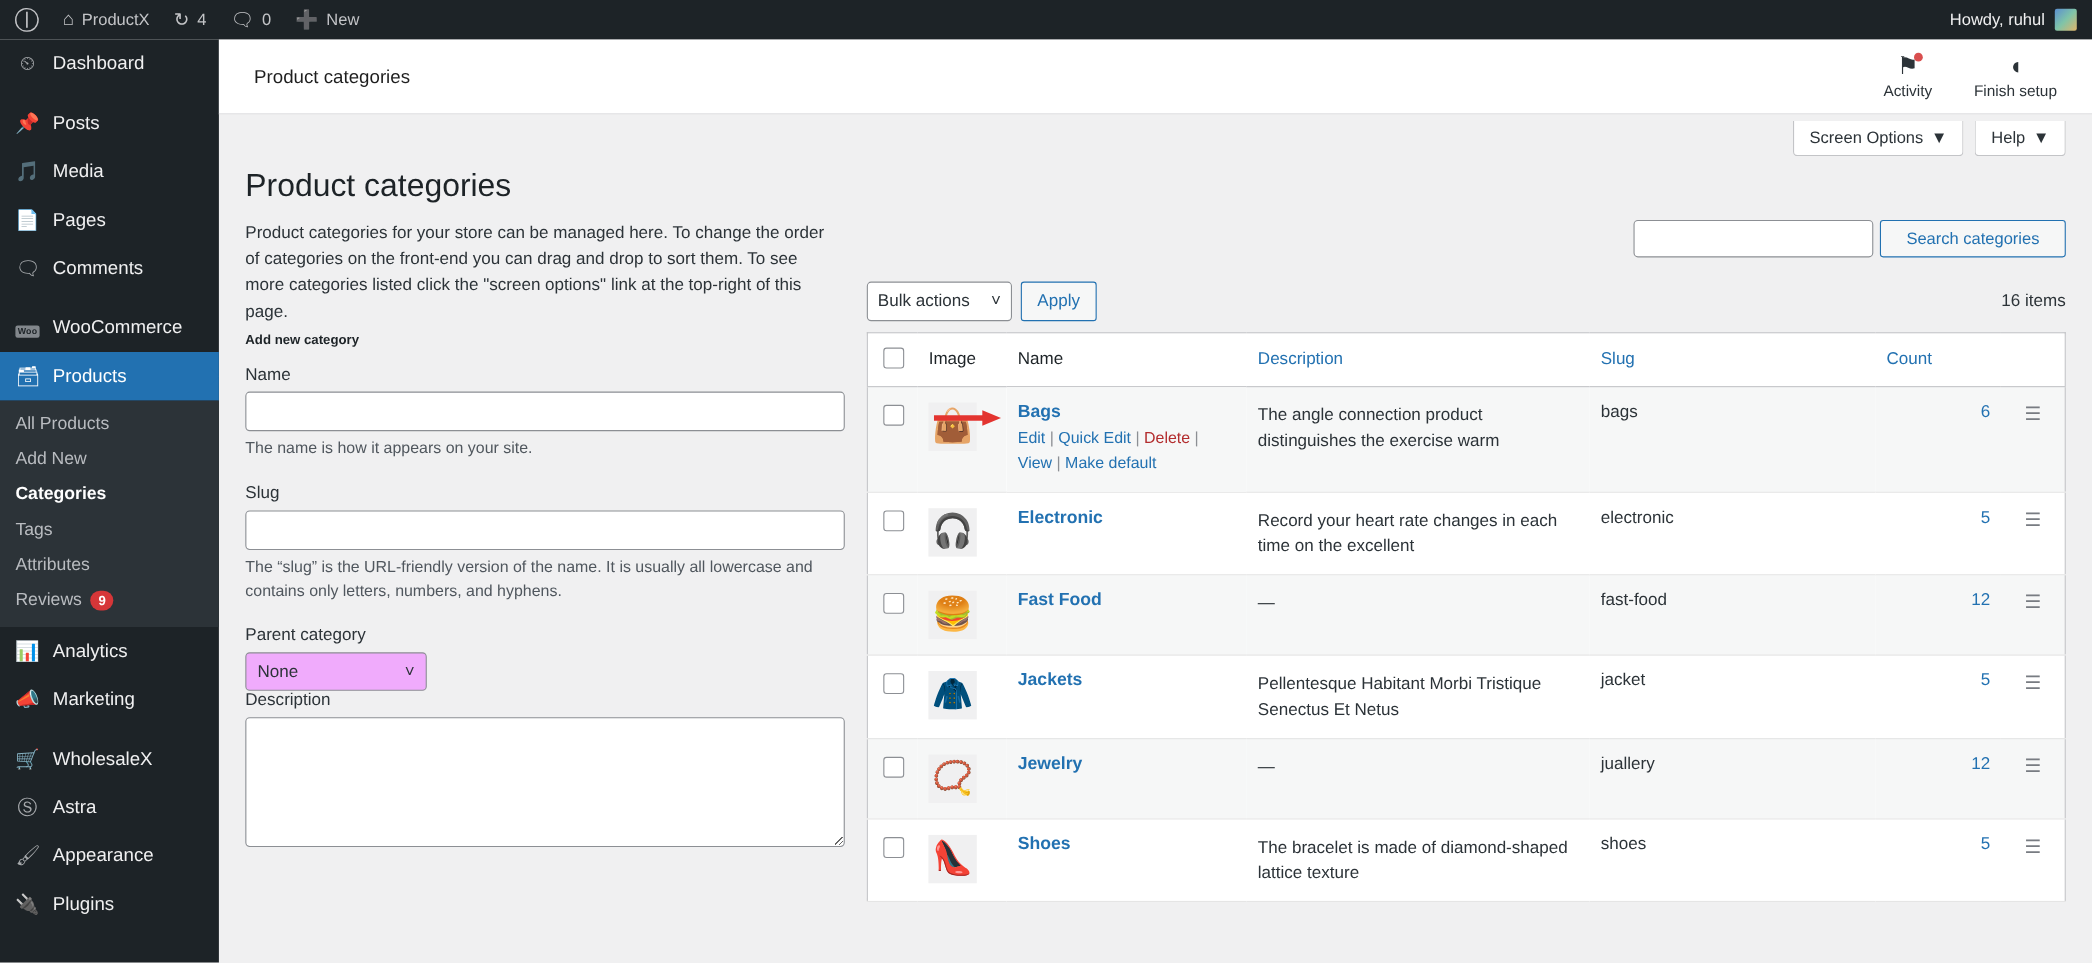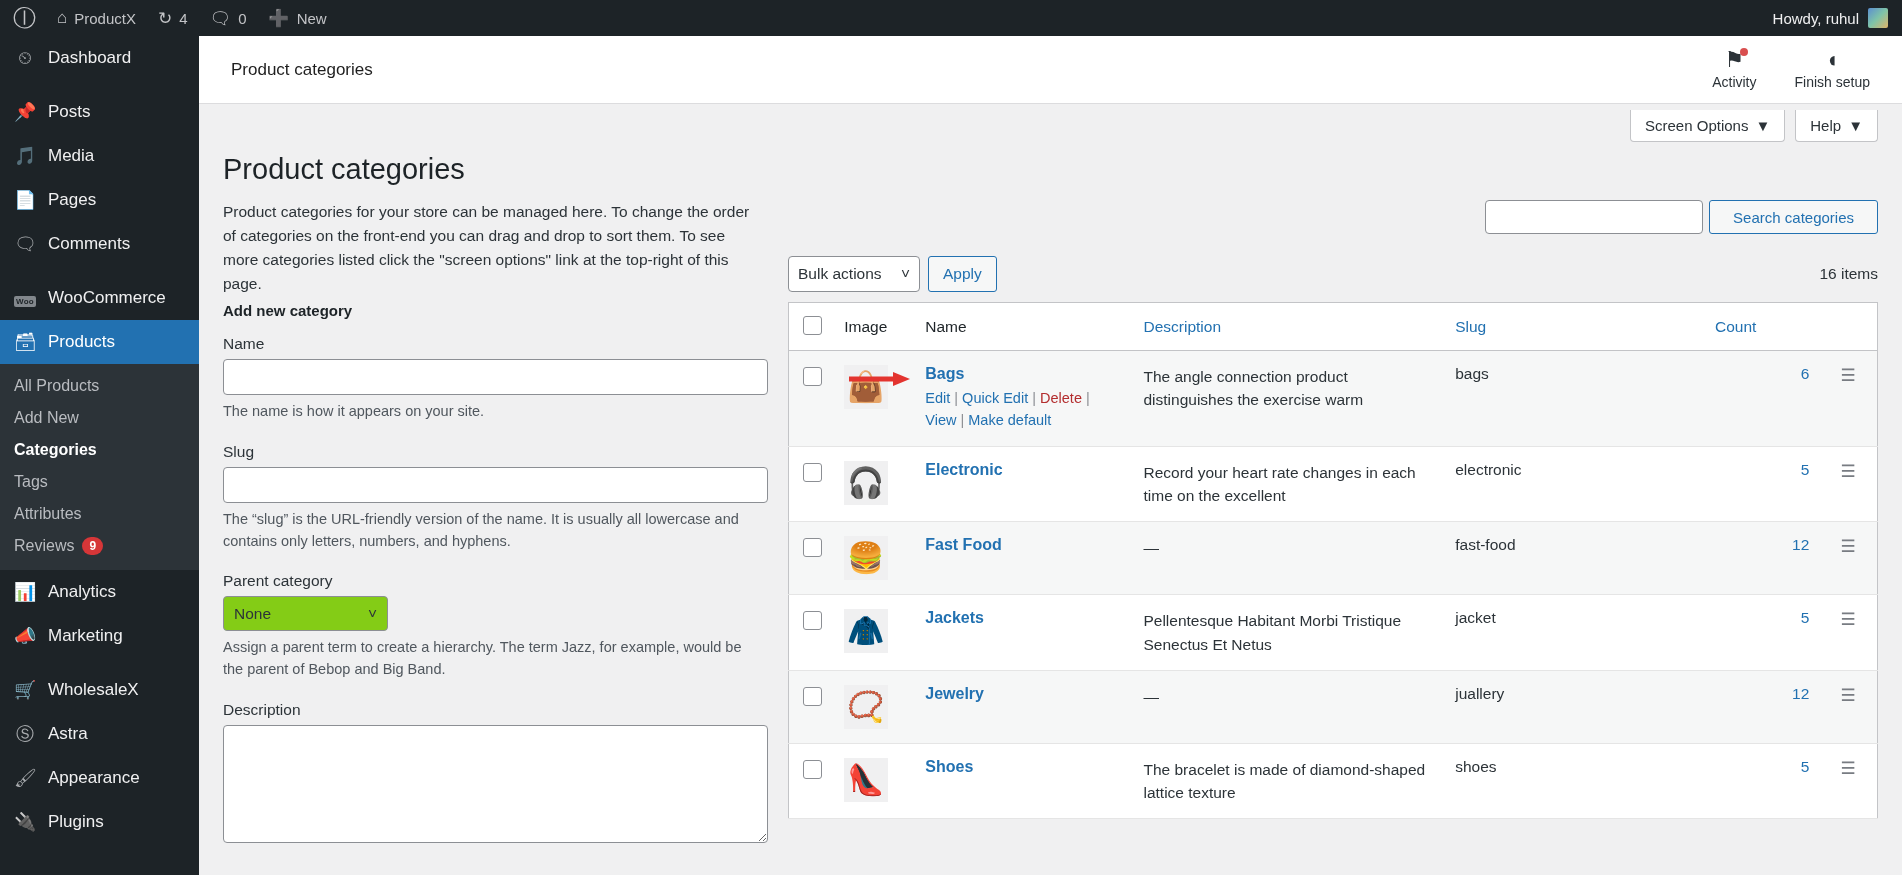--- a/index.html
+++ b/index.html
@@ -76,30 +76,30 @@
     border-radius: 0 0 4px 4px; padding: 6px 14px; font-size: 15px; color: #2c3338;
     display: flex; align-items: center; gap: 7px;
   }
   
   #content { padding: 0 24px 0 24px; }
   h1.page-title { font-size: 29px; font-weight: normal; color: #1d2327; padding: 11px 0 14px 0; }
   .cols { display: flex; align-items: flex-start; gap: 0; }
   
   #col-left { width: 565px; padding-right: 28px; flex: none; }
   .intro { font-size: 15.5px; line-height: 1.55; color: #2c3338; margin-bottom: 6px; }
-  h2.form-title { font-size: 15px; color: #1d2327; margin-bottom: 16px; }
+  h2.form-title { font-size: 12px; color: #1d2327; margin-bottom: 16px; }
   .f-label { display: block; font-size: 15.5px; color: #2c3338; margin-bottom: 6px; }
   .f-input {
     width: 545px; height: 36px; border: 1px solid #8c8f94; border-radius: 4px;
     background: #fff; display: block;
   }
   .f-desc { font-size: 14.5px; color: #50575e; line-height: 1.5; margin: 6px 0 20px 0; }
   .f-select {
     width: 165px; height: 35px; border: 1px solid #8c8f94; border-radius: 4px;
-    background: #84cc16; display: flex; align-items: center; justify-content: space-between;
+    background: #f0abfc; display: flex; align-items: center; justify-content: space-between;
     padding: 0 10px; font-size: 15.5px; color: #2c3338;
   }
   .f-textarea {
     width: 545px; height: 118px; border: 1px solid #8c8f94; border-radius: 4px; background: #fff;
   }
   
   #col-right { flex: 1; min-width: 0; }
   .search-row { display: flex; justify-content: flex-end; align-items: center; gap: 6px; margin-bottom: 22px; }
   .search-input { width: 218px; height: 34px; border: 1px solid #8c8f94; border-radius: 4px; background: #fff; }
   .btn-secondary {
@@ -306,21 +306,20 @@
 
         <label class="f-label">Slug</label>
         <input class="f-input" type="text" value="" placeholder="" style="">
         <div class="f-desc">The “slug” is the URL-friendly version of the name. It is usually all lowercase and contains only letters, numbers, and hyphens.</div>
 
         <label class="f-label">Parent category</label>
         <div class="f-select">
           <span>None</span>
           <span>˅</span>
         </div>
-        <div class="f-desc">Assign a parent term to create a hierarchy. The term Jazz, for example, would be the parent of Bebop and Big Band.</div>
 
         <label class="f-label">Description</label>
         <textarea class="f-textarea" style=""></textarea>
       </div>
 
       <div id="col-right">
         <div class="search-row">
           <input class="search-input" type="text" value="" placeholder="" style="">
           <button class="btn-secondary">Search categories</button>
         </div>

